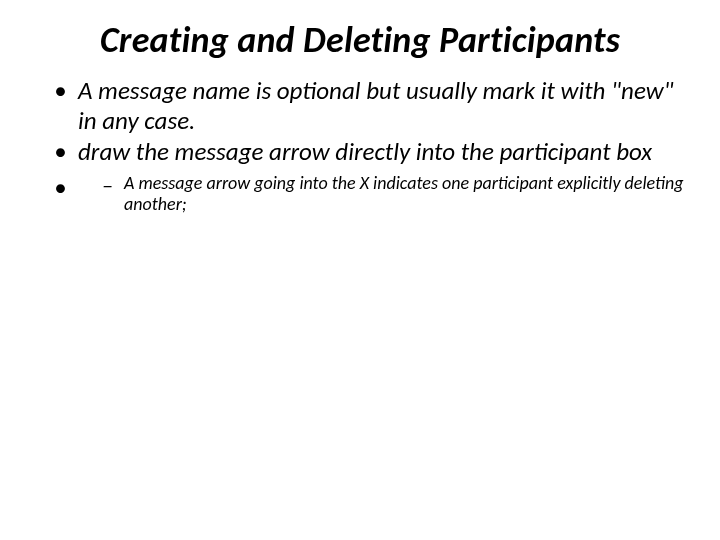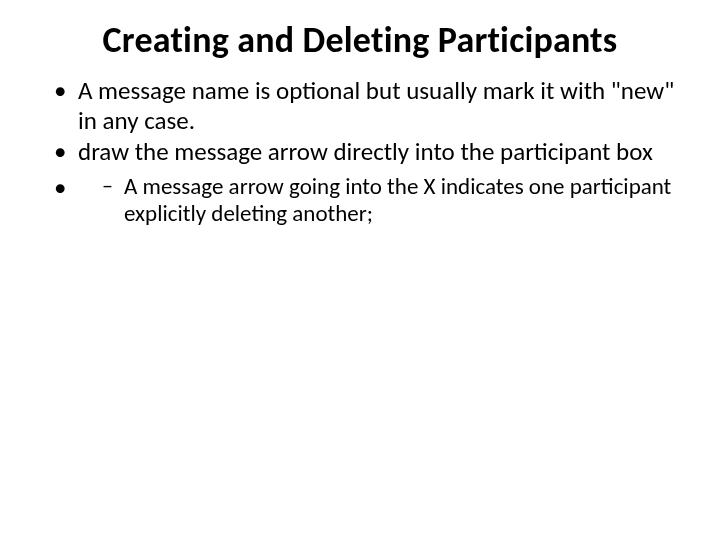--- a/index.html
+++ b/index.html
@@ -1,15 +1,15 @@
 <!DOCTYPE html>
 <html><head>
 <meta charset="utf-8">
 <style>
-  * { margin: 0; padding: 0; box-sizing: border-box; }
+  * { margin: 0; padding: 0; box-sizing: border-box; font-style: italic; }
   body {
     width: 720px;
     height: 540px;
     background: #fff;
     font-family: Calibri, "Segoe UI", Arial, sans-serif;
     color: #000;
     padding: 18px 32px 20px 32px;
   }
   .title {
     font-size: 36px;
@@ -36,21 +36,21 @@
     top: 0;
     font-size: 25px;
   }
   ul.sub {
     list-style: none;
     padding-left: 28px;
     margin-top: 6px;
   }
   ul.sub > li {
     position: relative;
-    font-size: 23px;
+    font-size: 18px;
     line-height: 1.18;
     margin-bottom: 2px;
     padding-left: 18px;
   }
   ul.sub > li::before {
     content: "–";
     position: absolute;
     left: -4px;
     top: 0;
     font-size: 22px;

